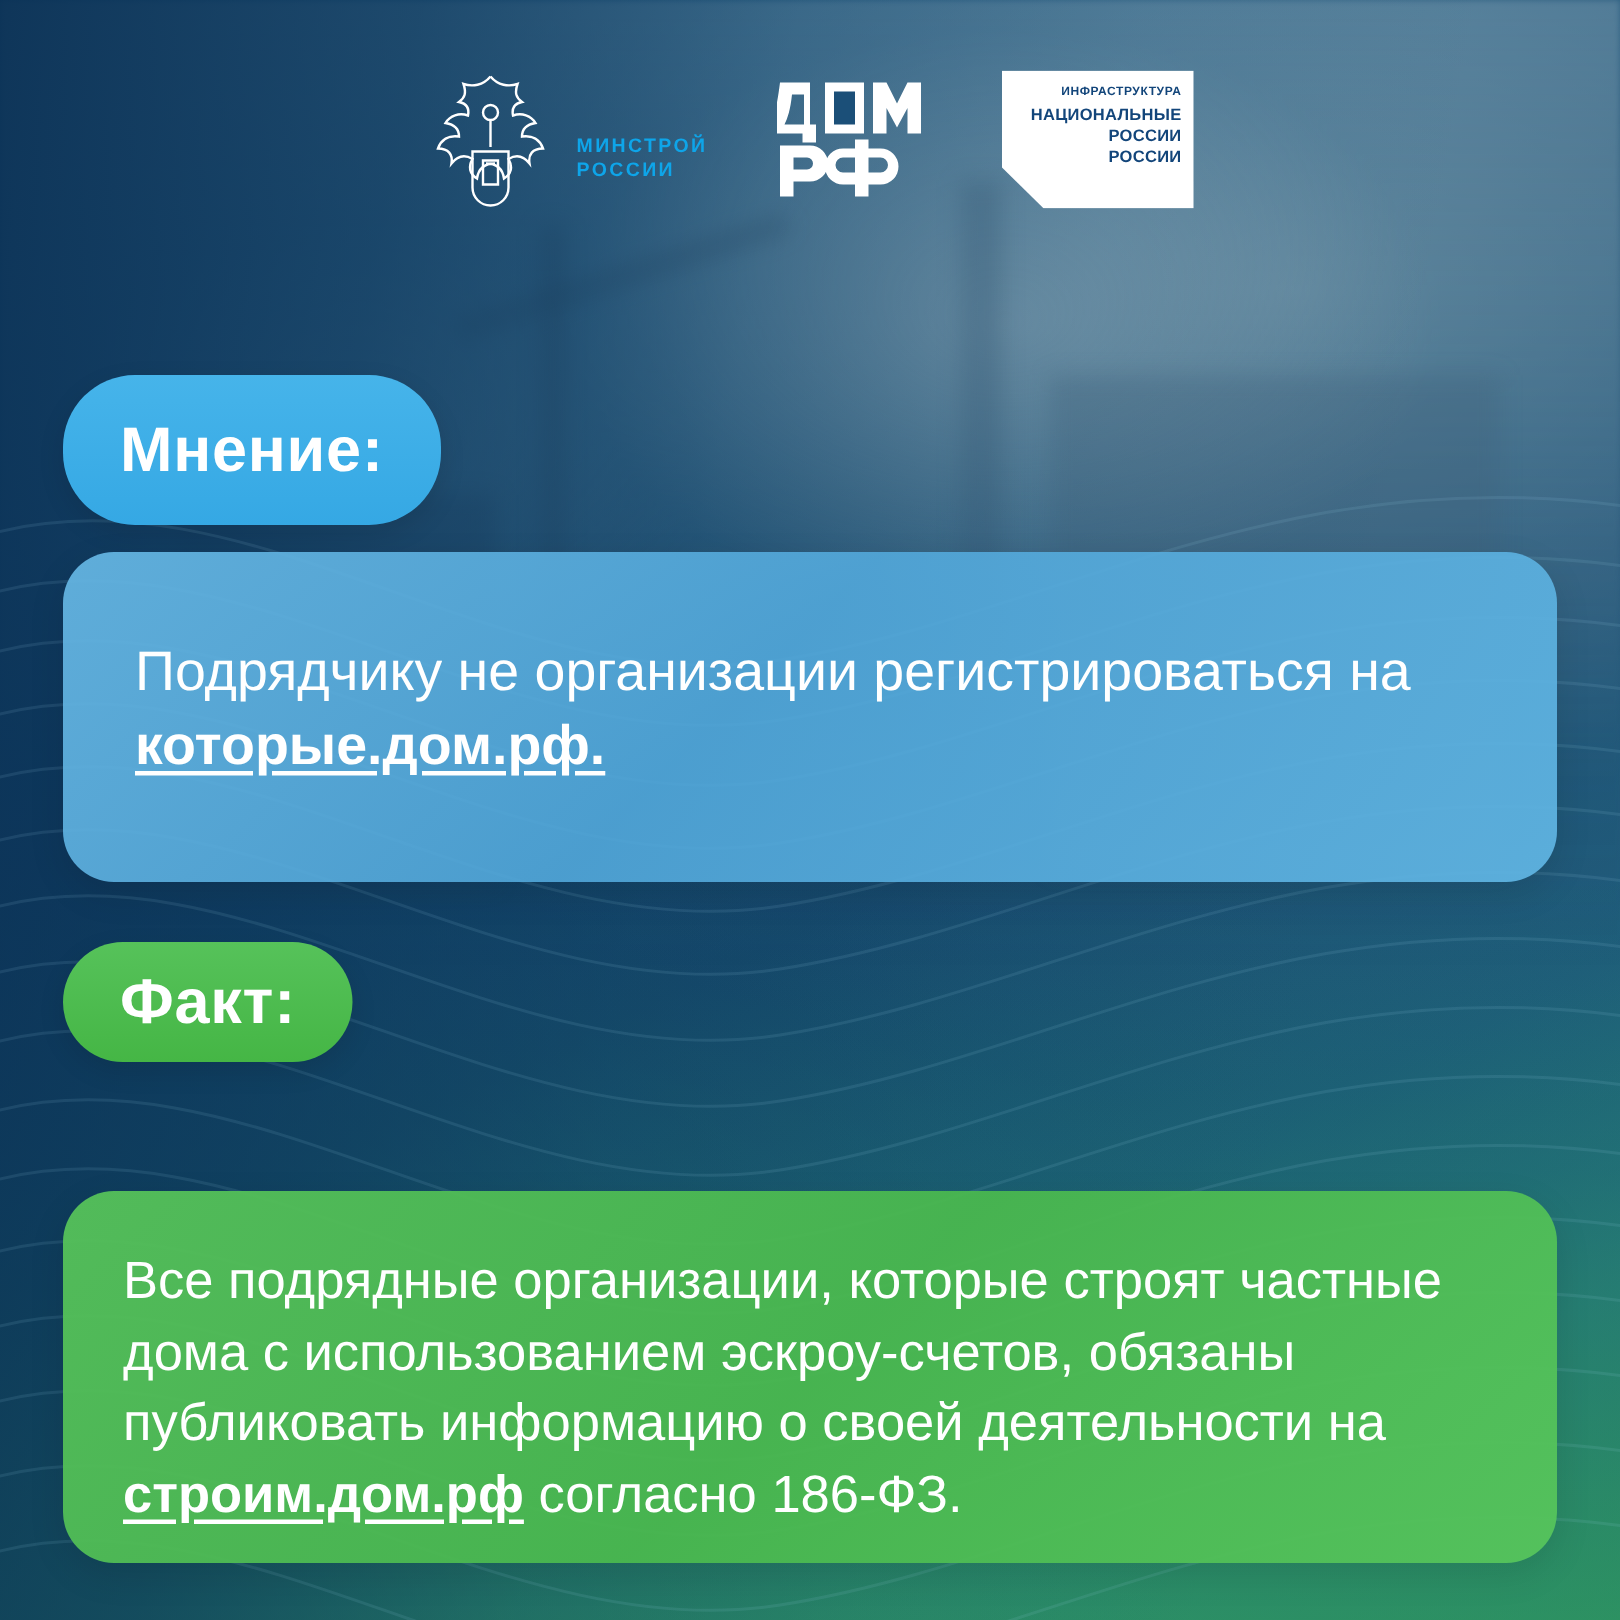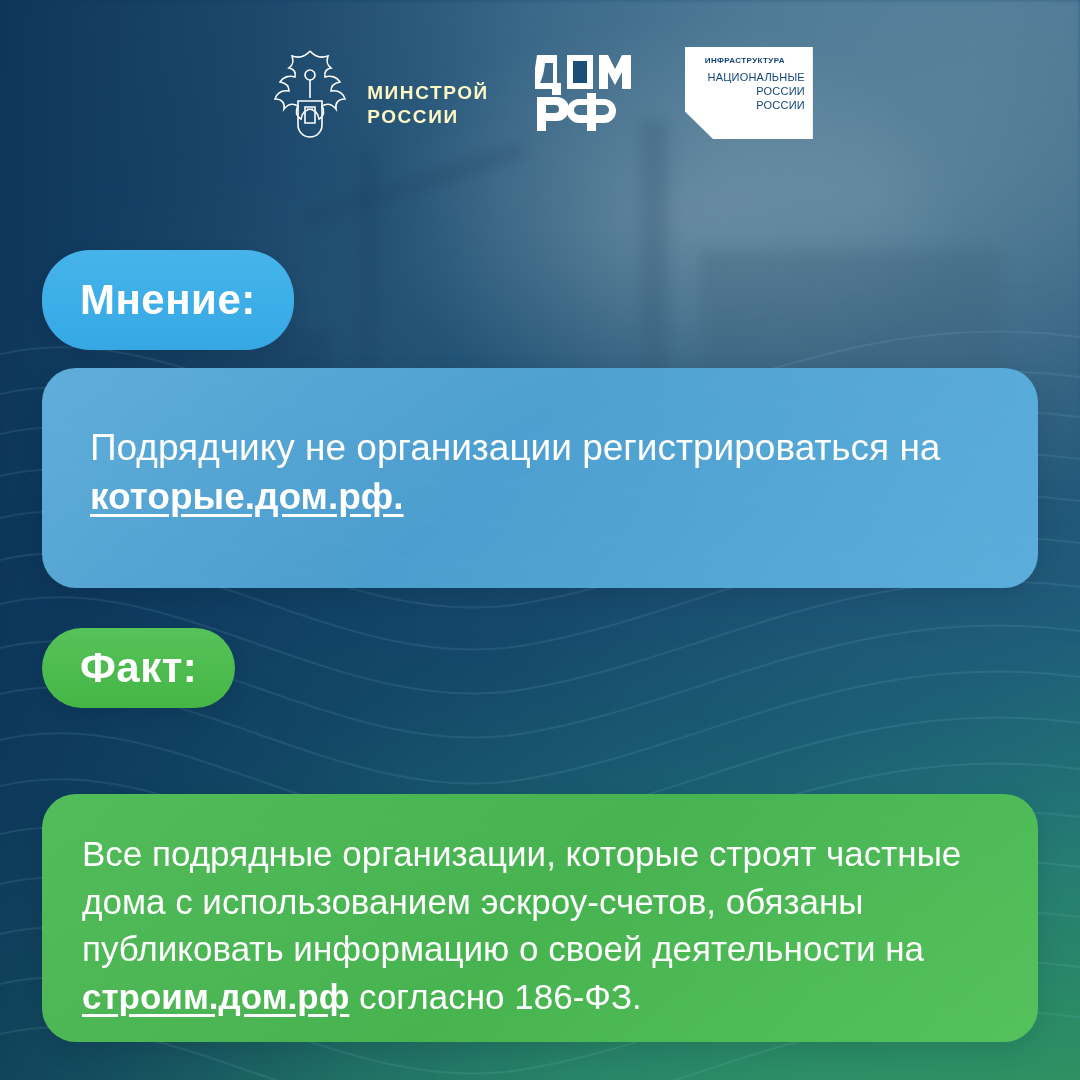--- a/index.html
+++ b/index.html
@@ -68,23 +68,23 @@
     align-items: center;
     justify-content: center;
     gap: 46px;
   }
   .minstroy {
     display: flex;
     align-items: center;
     gap: 14px;
   }
   .minstroy-text {
-    color: #fef9c3;
-    font-weight: bold;
-    font-size: 19px;
+    color: #0ea5e9;
+    font-weight: bold;
+    font-size: 13px;
     letter-spacing: 1.6px;
     line-height: 1.25;
     margin-top: 24px;
   }
   .domrf {
     display: flex;
     flex-direction: column;
     gap: 5px;
   }
   .npr {
@@ -94,35 +94,35 @@
   }
   .npr-box {
     position: absolute;
     inset: 0;
     background: #ffffff;
     clip-path: polygon(0 0, 100% 0, 100% 100%, 22% 100%, 0 70%);
   }
   .npr-top {
     position: absolute;
     top: 9px; left: 0; right: 8px;
-    text-align: center;
+    text-align: right;
     font-size: 8px;
     letter-spacing: 0.4px;
     color: #12457a;
     font-weight: bold;
   }
   .npr-main {
     position: absolute;
     top: 24px; left: 0; right: 8px;
     text-align: right;
     font-size: 11px;
     line-height: 1.26;
     letter-spacing: 0.2px;
     color: #12457a;
-    font-weight: normal;
+    font-weight: bold;
   }
 
   
   .tag {
     position: absolute;
     display: flex;
     align-items: center;
     padding: 0 38px;
     border-radius: 48px;
     color: #ffffff;

